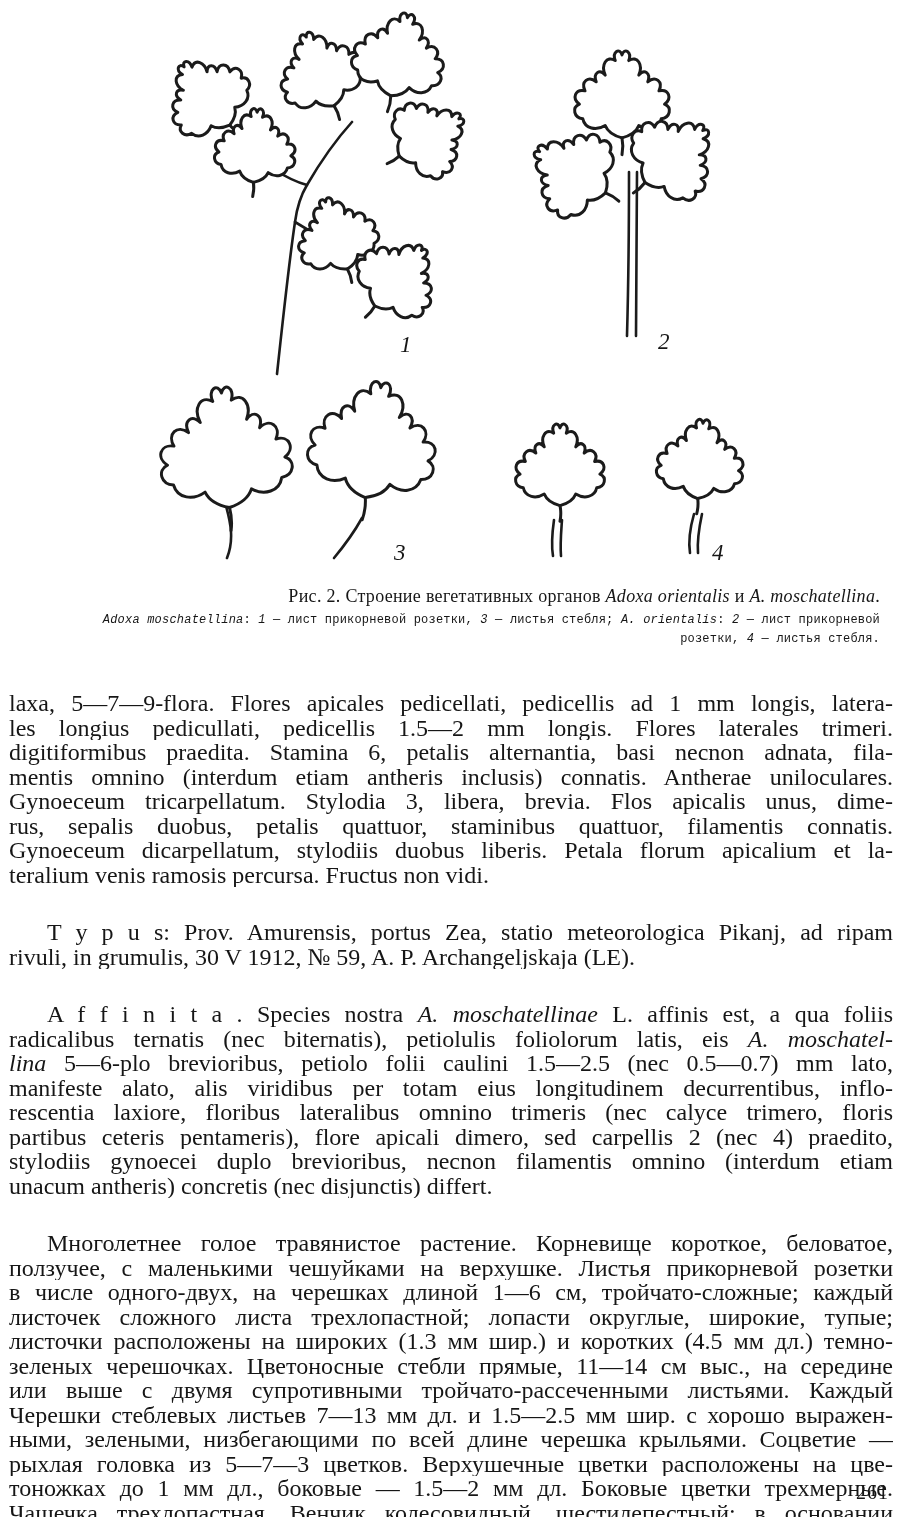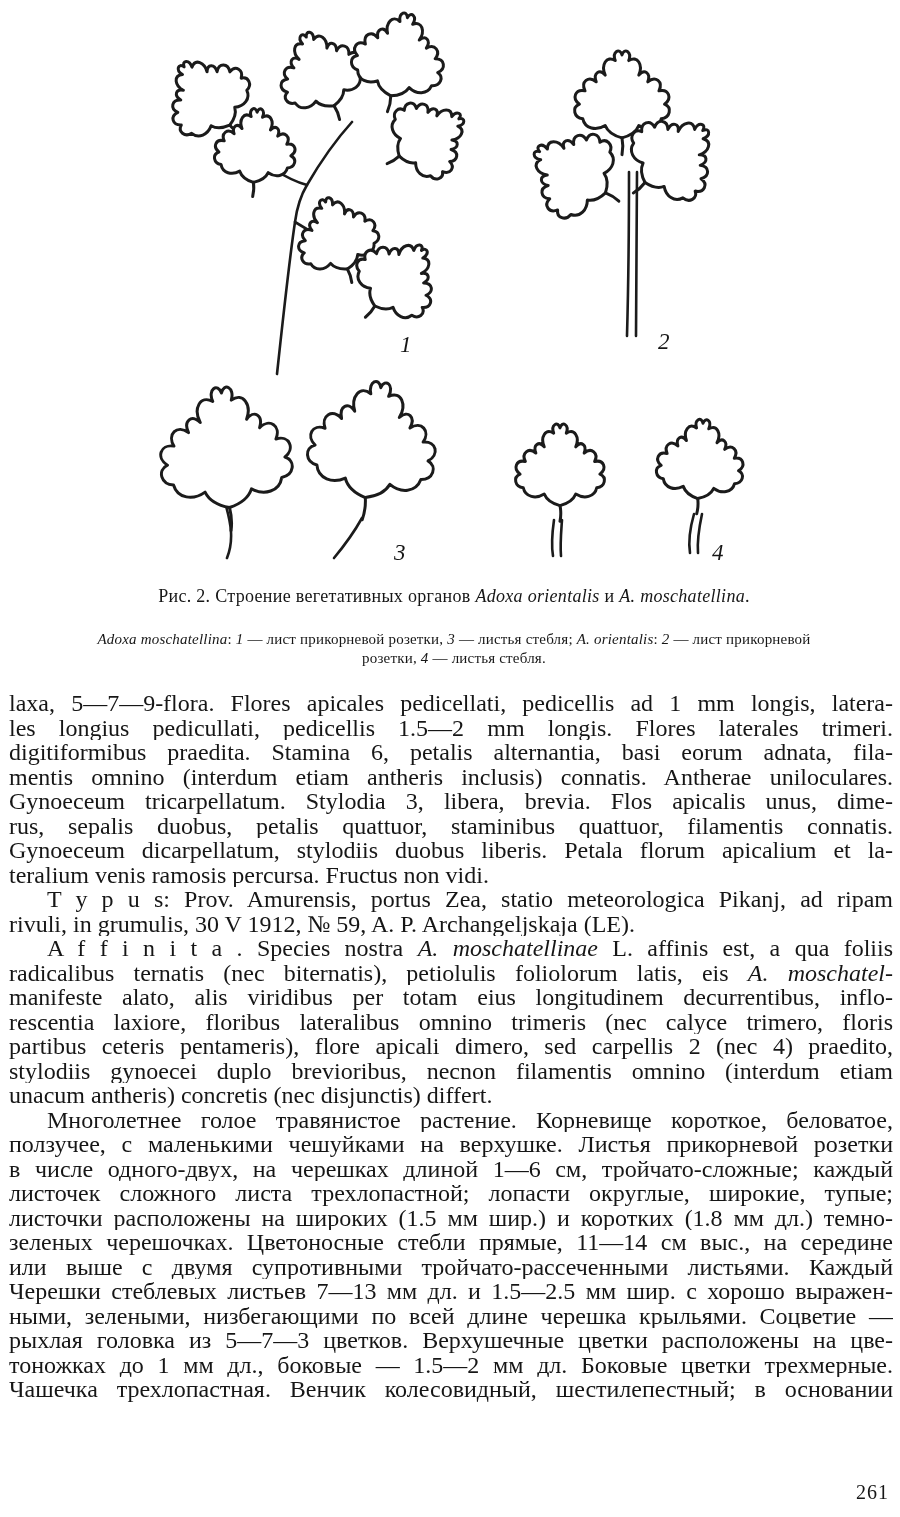--- a/index.html
+++ b/index.html
@@ -6,31 +6,31 @@
   .page{
     position:relative;width:900px;height:1517px;background:#ffffff;
     margin:0 auto;overflow:hidden;
     font-family:"Liberation Serif", serif;color:#161616;
   }
   .figure-svg{position:absolute;top:0;left:0;}
   .lf{fill:#ffffff;stroke:#1b1b1b;stroke-width:3;stroke-linecap:round;stroke-linejoin:round;vector-effect:non-scaling-stroke;}
   .ln{fill:none;}
   .st{fill:none;stroke:#1b1b1b;stroke-width:2.6;stroke-linecap:round;}
   .fig-label{font-family:"Liberation Serif", serif;font-style:italic;font-size:23px;fill:#161616;}
-  .caption{position:absolute;top:586px;left:28px;right:20px;text-align:center;}
+  .caption{position:absolute;top:586px;left:28px;right:20px;text-align:right;}
   .caption-title{font-size:18px;letter-spacing:0.3px;}
-  .caption-sub{margin-top:23px;font-size:15px;line-height:19px;letter-spacing:0.2px;}
+  .caption-sub{margin-top:4px;font-size:12px;line-height:19px;letter-spacing:0.2px;font-family:Liberation Mono, monospace;}
   .body-text{position:absolute;top:691px;left:9px;width:884px;font-size:24px;}
   .para{margin:0;}
   .tline{
     line-height:24.5px;height:24.5px;overflow:hidden;
     text-align:justify;text-align-last:justify;
   }
   .tline.open{text-align-last:left;}
-  .para.indent .tline:first-child{text-indent:38px;}
+  .para.indent .tline:first-child{text-indent:38px;margin-top:33px;}
   .pagenum{position:absolute;top:1481px;right:11px;font-size:20px;letter-spacing:1px;}
   i{font-style:italic;}
 </style>
 </head>
 <body>
 
 <div class="page">
 
   <svg class="figure-svg" width="900" height="582" viewBox="0 0 900 582">
     <defs>
@@ -92,46 +92,47 @@
     <div class="caption-sub">
         <div><i>Adoxa moschatellina</i>: <i>1</i> — лист прикорневой розетки, <i>3</i> — листья стебля; <i>A. orientalis</i>: <i>2</i> — лист прикорневой</div>
         <div>розетки, <i>4</i> — листья стебля.</div>
       </div>
   </div>
 
   <div class="body-text">
       <div class="para">
         <div class="tline">laxa, 5—7—9-flora. Flores apicales pedicellati, pedicellis ad 1 mm longis, latera-</div>
         <div class="tline">les longius pedicullati, pedicellis 1.5—2 mm longis. Flores laterales trimeri.</div>
-        <div class="tline">digitiformibus praedita. Stamina 6, petalis alternantia, basi eorum adnata, fila-</div>
+        <div class="tline">digitiformibus praedita. Stamina 6, petalis alternantia, basi necnon adnata, fila-</div>
         <div class="tline">mentis omnino (interdum etiam antheris inclusis) connatis. Antherae uniloculares.</div>
         <div class="tline">Gynoeceum tricarpellatum. Stylodia 3, libera, brevia. Flos apicalis unus, dime-</div>
         <div class="tline">rus, sepalis duobus, petalis quattuor, staminibus quattuor, filamentis connatis.</div>
         <div class="tline">Gynoeceum dicarpellatum, stylodiis duobus liberis. Petala florum apicalium et la-</div>
         <div class="tline open">teralium venis ramosis percursa. Fructus non vidi.</div>
       </div>
       <div class="para indent">
         <div class="tline">T y p u s: Prov. Amurensis, portus Zea, statio meteorologica Pikanj, ad ripam</div>
         <div class="tline open">rivuli, in grumulis, 30 V 1912, № 59, A. P. Archangeljskaja (LE).</div>
       </div>
       <div class="para indent">
         <div class="tline">A f f i n i t a . Species nostra <i>A. moschatellinae</i> L. affinis est, a qua foliis</div>
         <div class="tline">radicalibus ternatis (nec biternatis), petiolulis foliolorum latis, eis <i>A. moschatel-</i></div>
+        <div class="tline"><i>lina</i> 5—6-plo brevioribus, petiolo folii caulini 1.5—2.5 (nec 0.5—0.7) mm lato,</div>
         <div class="tline">manifeste alato, alis viridibus per totam eius longitudinem decurrentibus, inflo-</div>
         <div class="tline">rescentia laxiore, floribus lateralibus omnino trimeris (nec calyce trimero, floris</div>
         <div class="tline">partibus ceteris pentameris), flore apicali dimero, sed carpellis 2 (nec 4) praedito,</div>
         <div class="tline">stylodiis gynoecei duplo brevioribus, necnon filamentis omnino (interdum etiam</div>
         <div class="tline open">unacum antheris) concretis (nec disjunctis) differt.</div>
       </div>
       <div class="para indent">
         <div class="tline">Многолетнее голое травянистое растение. Корневище короткое, беловатое,</div>
         <div class="tline">ползучее, с маленькими чешуйками на верхушке. Листья прикорневой розетки</div>
         <div class="tline">в числе одного-двух, на черешках длиной 1—6 см, тройчато-сложные; каждый</div>
         <div class="tline">листочек сложного листа трехлопастной; лопасти округлые, широкие, тупые;</div>
-        <div class="tline">листочки расположены на широких (1.5 мм шир.) и коротких (1.8 мм дл.) темно-</div>
+        <div class="tline">листочки расположены на широких (1.3 мм шир.) и коротких (4.5 мм дл.) темно-</div>
         <div class="tline">зеленых черешочках. Цветоносные стебли прямые, 11—14 см выс., на середине</div>
         <div class="tline">или выше с двумя супротивными тройчато-рассеченными листьями. Каждый</div>
         <div class="tline">Черешки стеблевых листьев 7—13 мм дл. и 1.5—2.5 мм шир. с хорошо выражен-</div>
         <div class="tline">ными, зелеными, низбегающими по всей длине черешка крыльями. Соцветие —</div>
         <div class="tline">рыхлая головка из 5—7—3 цветков. Верхушечные цветки расположены на цве-</div>
         <div class="tline">тоножках до 1 мм дл., боковые — 1.5—2 мм дл. Боковые цветки трехмерные.</div>
         <div class="tline">Чашечка трехлопастная. Венчик колесовидный, шестилепестный; в основании</div>
       </div>
     </div>
 

